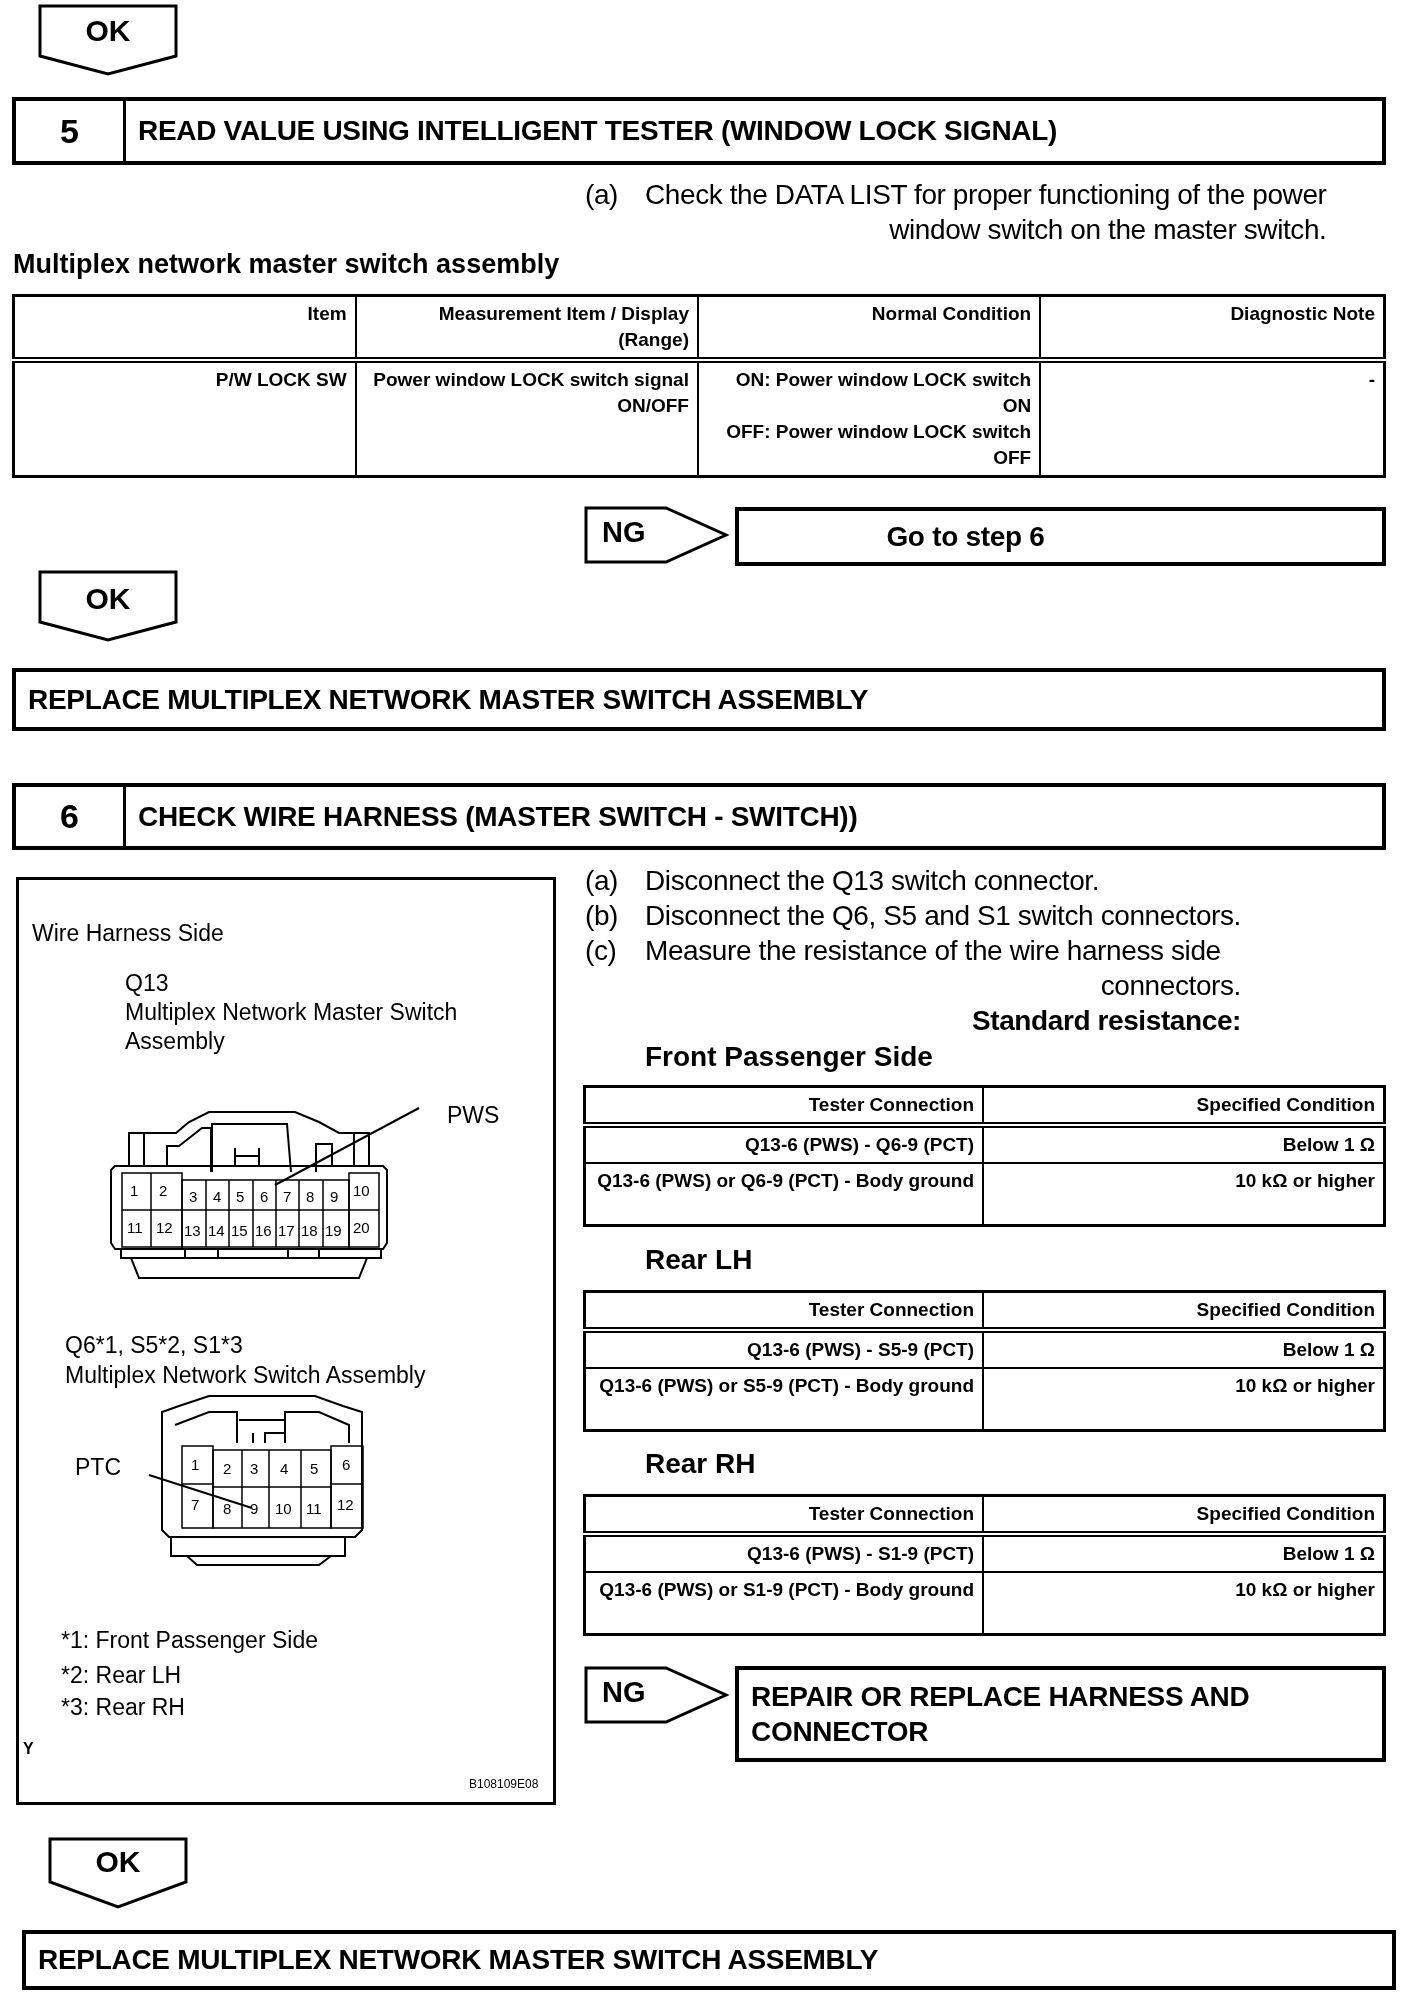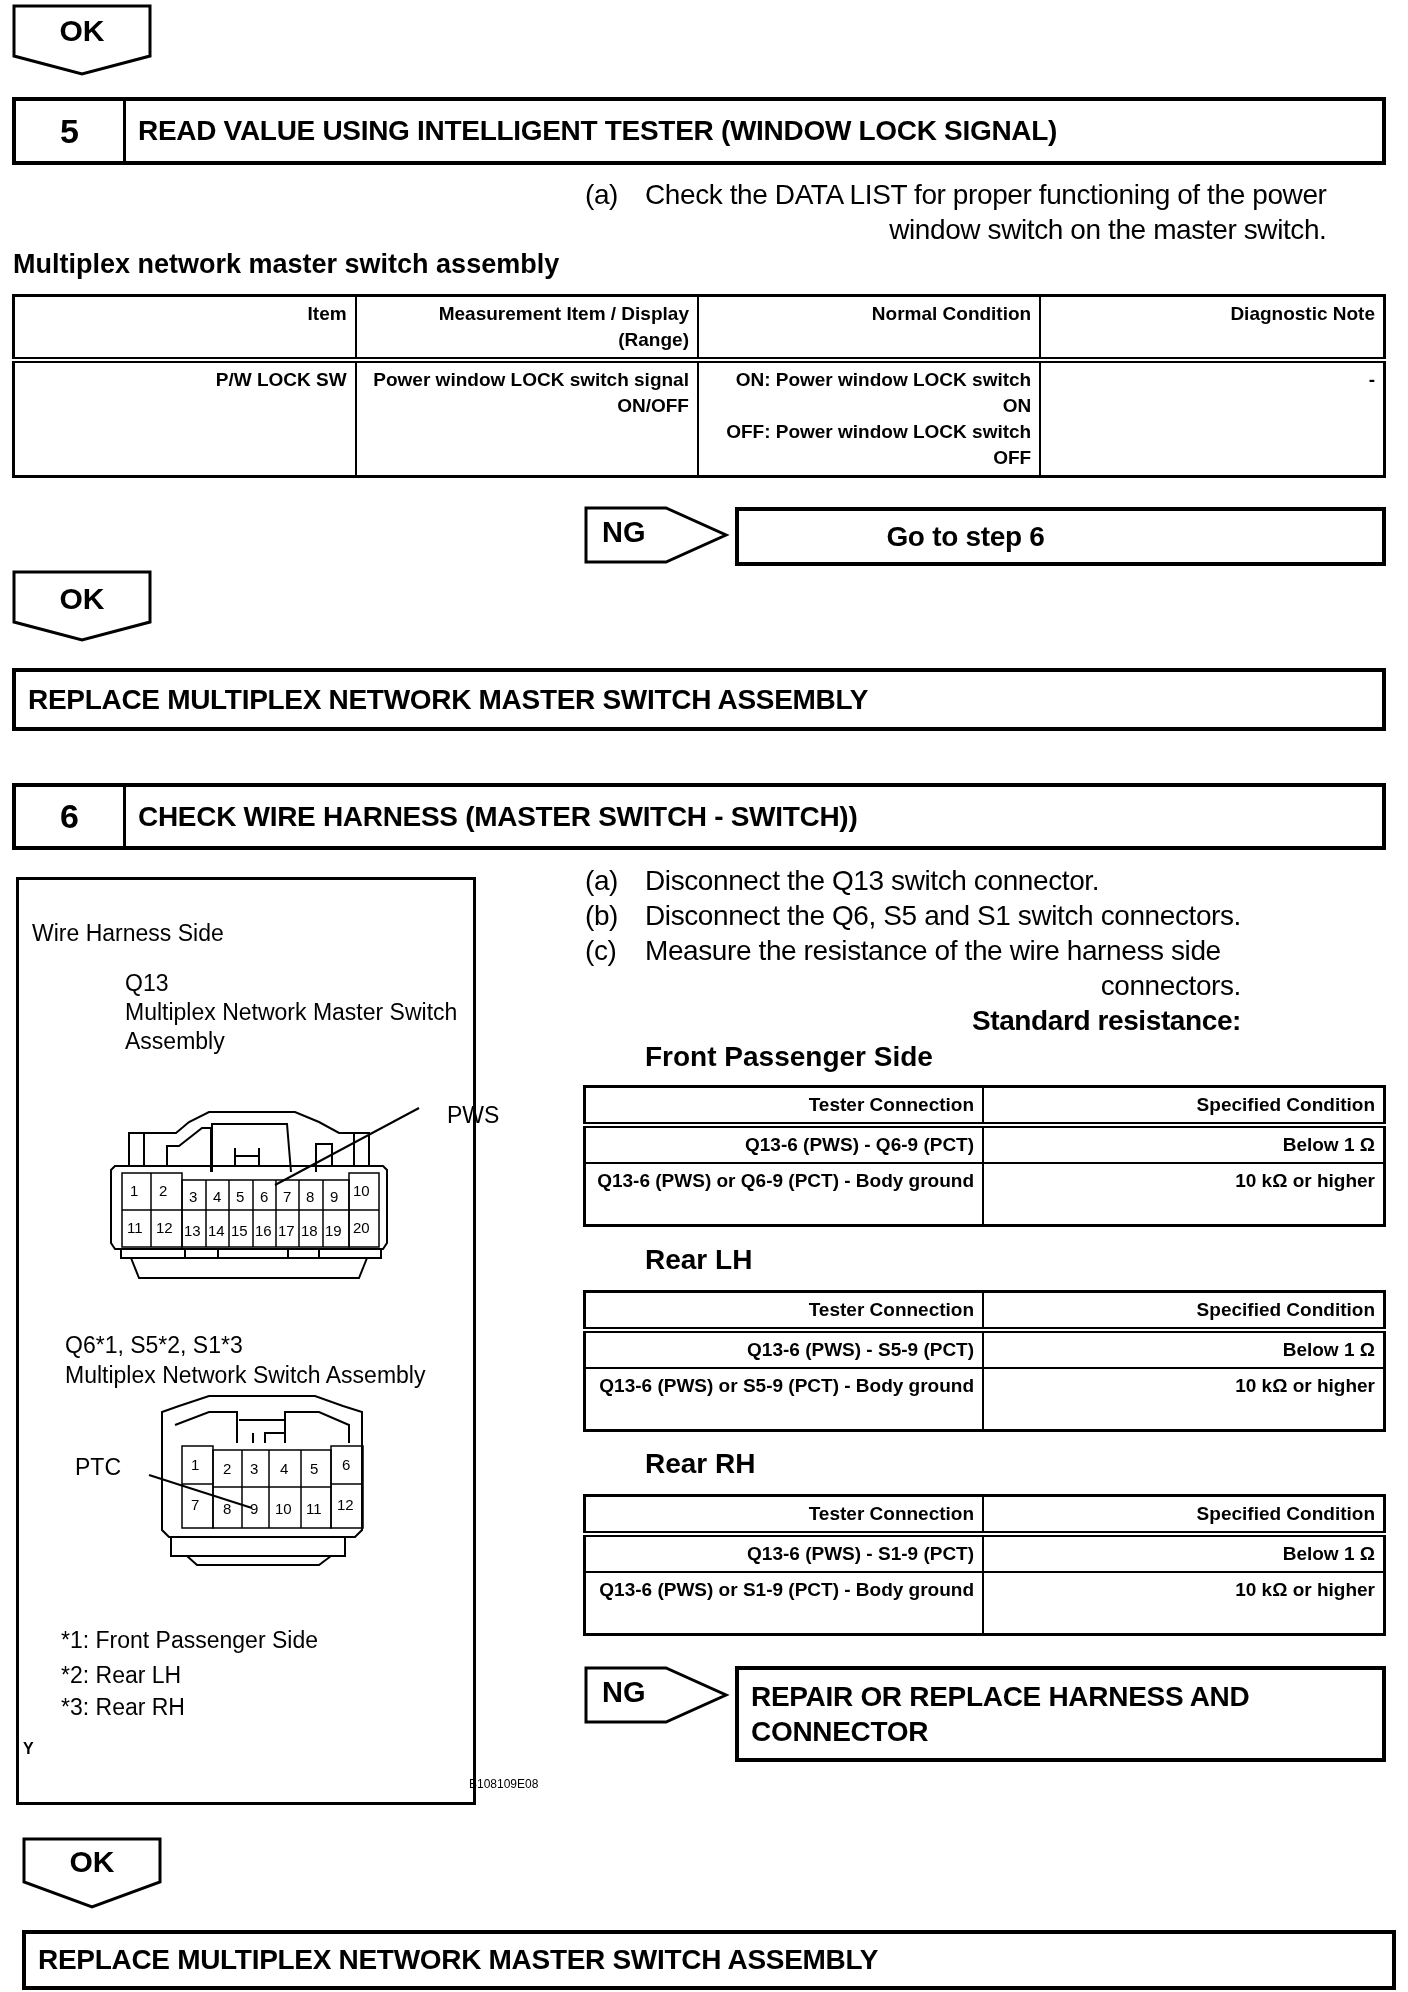--- a/index.html
+++ b/index.html
@@ -1,32 +1,32 @@
 <!DOCTYPE html>
 <html><head>
 <meta charset="utf-8">
 <style>
   html, body { margin:0; padding:0; background:#ffffff; }
   body { width:1408px; height:1992px; position:relative; overflow:hidden; font-family:"Liberation Sans", sans-serif; color:#000; }
   .abs { position:absolute; }
-  .ok-arrow { position:absolute; width:140px; height:80px; }
+  .ok-arrow { position:absolute; width:140px; height:80px;margin-left:26px; }
   .ok-arrow svg { position:absolute; left:0; top:0; }
   .ok-arrow span { position:absolute; left:0; width:140px; text-align:center; top:14px; font-size:30px; font-weight:bold; }
   .step-header { position:absolute; left:12px; width:1374px; border:4px solid #000; box-sizing:border-box; display:flex; }
   .step-num { width:107px; border-right:3px solid #000; display:flex; align-items:center; justify-content:center; font-size:34px; font-weight:bold; }
   .step-title { flex:1; display:flex; align-items:center; padding-left:12px; font-size:28px; font-weight:bold; letter-spacing:-0.3px; }
   .action-box { position:absolute; border:4px solid #000; box-sizing:border-box; display:flex; align-items:center; font-size:28px; font-weight:bold; padding-left:12px; letter-spacing:-0.3px; }
   .instr { position:absolute; font-size:28px; line-height:35px; letter-spacing:-0.4px; }
   .instr .lbl { display:inline-block; width:60px; }
   .instr .cont { padding-left:60px;text-align:right; }
   table.dl { position:absolute; border-collapse:collapse; font-size:19px; font-weight:bold; }
   table.dl td, table.dl th { border:2px solid #000; vertical-align:top; text-align:right; padding:4px 8px; line-height:26px; font-weight:bold; }
   table.dl thead tr { border-bottom:6px double #000; }
   table.dl { border:3px solid #000; }
-  .diagram { position:absolute; left:16px; top:877px; width:460px; height:928px; border:3px solid #000; box-sizing:border-box; }
+  .diagram { position:absolute; left:16px; top:877px; width:540px; height:928px; border:3px solid #000; box-sizing:border-box; }
   .dtext { position:absolute; font-size:23px; line-height:30px; }
   .ng-arrow { position:absolute; width:150px; height:60px; }
   .ng-arrow svg { position:absolute; left:0; top:0; }
   .ng-arrow span { position:absolute; left:18px; top:10px; font-size:29px; font-weight:bold; }
   .subhead { position:absolute; font-size:28px; font-weight:bold; }
 </style>
 </head>
 <body>
 
 <div class="ok-arrow" style="left:12px; top:4px;">

